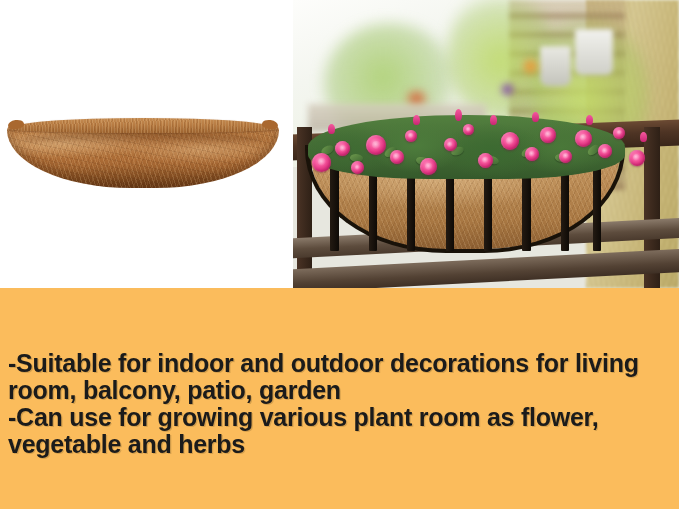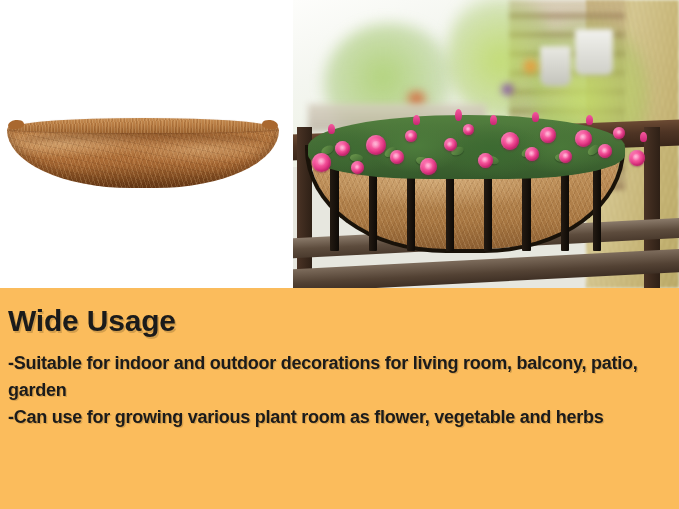--- a/index.html
+++ b/index.html
@@ -311,21 +311,21 @@
   .info-body {
     position: absolute;
     left: 8px;
     top: 62px;
     width: 640px;
     margin: 0;
     padding: 0;
     list-style: none;
   }
   .info-line {
-    font-size: 18px;
+    font-size: 25px;
     font-weight: bold;
     color: #1b1b1b;
     line-height: 27px;
     letter-spacing: -0.25px;
     text-shadow: 1.2px 1.2px 0 rgba(120,90,40,.28);
     font-family: "Liberation Sans", sans-serif;
   }
 </style>
 </head>
 <body>
@@ -423,20 +423,19 @@
         <div class="bud" style="left:42%; top:38%; height:12px;"></div>
         <div class="bud" style="left:51%; top:40%;"></div>
         <div class="bud" style="left:62%; top:39%;"></div>
         <div class="bud" style="left:76%; top:40%;"></div>
         <div class="bud" style="left:90%; top:46%;"></div>
       </div>
     </div>
   </div>
 
   <div class="info-panel">
-    <h1 class="info-title">Wide Usage</h1>
     <ul class="info-body">
       <li class="info-line">-Suitable for indoor and outdoor decorations for living room, balcony, patio, garden</li>
       <li class="info-line">-Can use for growing various plant room as flower, vegetable and herbs</li>
     </ul>
   </div>
 
 </div>
 
 </body></html>

